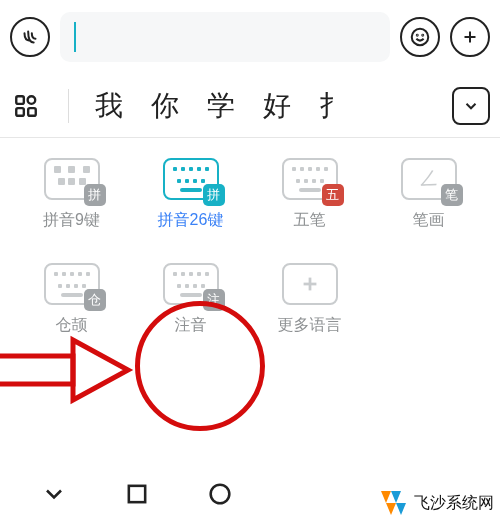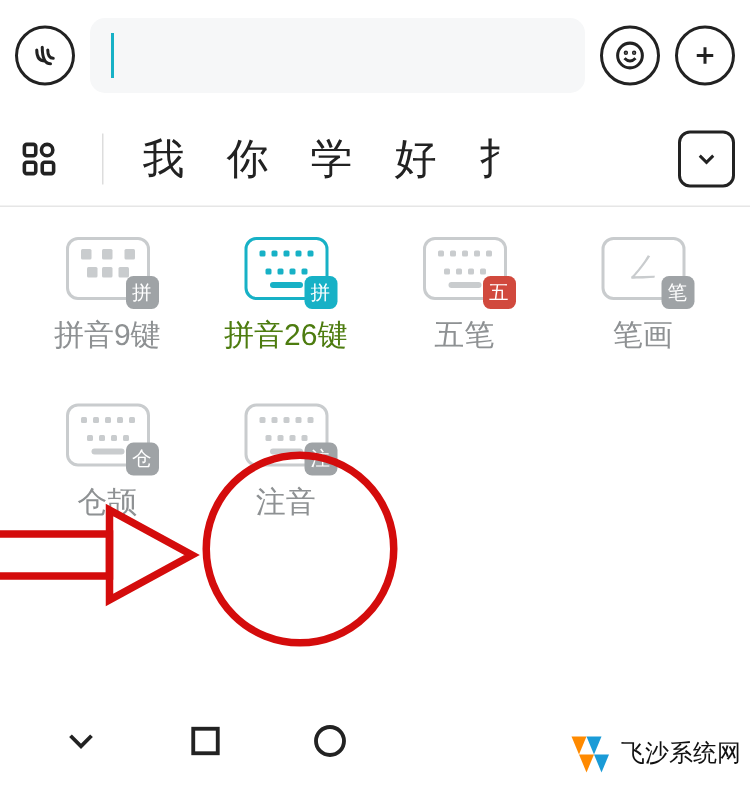--- a/index.html
+++ b/index.html
@@ -34,22 +34,22 @@
   .kb-icon .row1,.kb-icon .row2 { position:absolute; left:0; right:0; height:6px; display:flex; justify-content:space-between; align-items:center; }
   .kb-icon .row1 { top: 0; }
   .kb-icon .row2 { top: 12px; padding: 0 4px; }
   .kb-icon .d { width:4px; height:4px; background:#c9ccce; border-radius:1px; }
   .kb-icon.active .d { background:#17b1c6; }
   .kb-icon .sb { width:22px; height:4px; background:#c9ccce; border-radius:2px; position:absolute; bottom:6px; left:50%; transform:translateX(-50%); }
   .kb-icon.active .sb { background:#17b1c6; }
   .badge { position:absolute; right:-8px; bottom:-8px; width:22px; height:22px; border-radius:5px; font-size:13px; color:#fff; display:flex; align-items:center; justify-content:center; background:#9fa3a6; }
   .badge.active { background:#17b1c6; }
   .badge.red { background:#d1493d; }
-  .cell .label { font-size: 20px; color:#8e9193; }
-  .cell .label.active { color:#4d7c0f; }
+  .cell .label { font-size: 16px; color:#8e9193; }
+  .cell .label.active { color:#3b82f6; }
 
   .handwrite { position:relative; width:56px; height:42px; border:2.4px solid #c9ccce; border-radius:8px; }
   .handwrite svg { position:absolute; inset:0; }
 
   .pluscell { position:relative; width:56px; height:42px; border:2.4px solid #c9ccce; border-radius:8px; display:flex; align-items:center; justify-content:center; }
   .pluscell svg { width:22px; height:22px; stroke:#c9ccce; fill:none; stroke-width:3; }
 
   .stroke-icon { position:relative; width:56px; height:42px; border:2.4px solid #c9ccce; border-radius:8px; display:flex; align-items:center; justify-content:center; font-size:20px; color:#c9ccce; }
   .stroke-icon .slash { font-style: italic; }
 
@@ -239,20 +239,29 @@
               <span class="d"></span>
               <span class="d"></span>
             </div>
         </div>
         <span class="sb"></span>
         <span class="badge">注</span>
       </div>
       <span class="label">注音</span>
     </div>
 
+    <div class="cell">
+      <div class="pluscell">
+        <svg viewBox="0 0 24 24">
+            <line x1="12" y1="5" x2="12" y2="19"></line>
+            <line x1="5" y1="12" x2="19" y2="12"></line>
+          </svg>
+      </div>
+      <span class="label">更多语言</span>
+    </div>
   </div>
 
   <div class="anno circle"></div>
   <div class="anno arrow">
     <svg viewBox="0 0 165 72">
       <rect x="0" y="22" width="95" height="28" fill="none" stroke="#d40c0c" stroke-width="5"></rect>
       <polygon points="95,6 95,66 150,36" fill="none" stroke="#d40c0c" stroke-width="5"></polygon>
     </svg>
   </div>
 </div>

